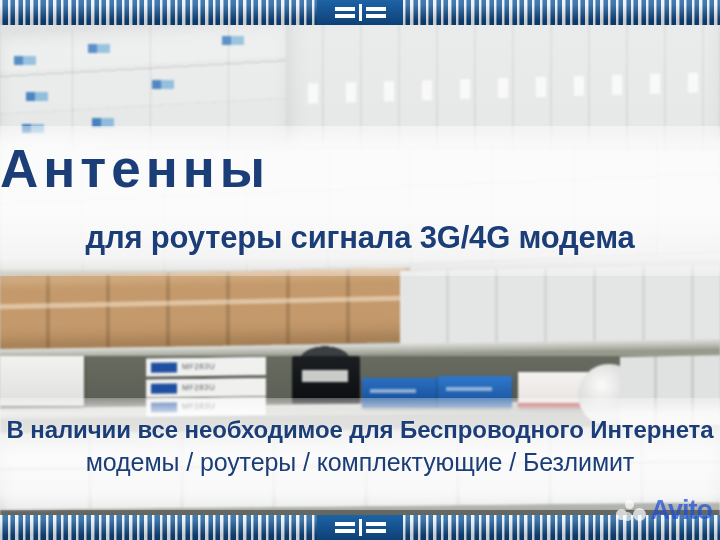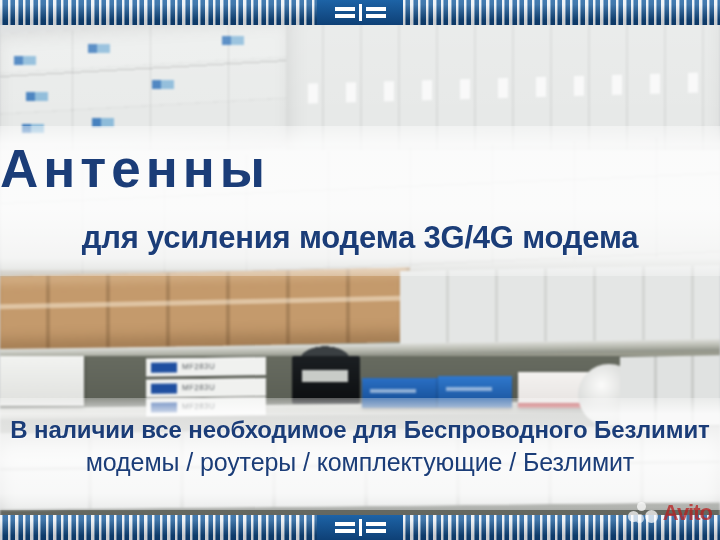--- a/index.html
+++ b/index.html
@@ -180,21 +180,21 @@
 
   
   .watermark{position:absolute;right:8px;bottom:16px;display:flex;align-items:center;gap:5px;
     opacity:.72;z-index:6;}
   .wm-mark{position:relative;width:30px;height:22px;}
   .wm-mark i{position:absolute;border-radius:50%;background:#fff;}
   .wm-mark i.d1{left:0;top:9px;width:11px;height:11px;}
   .wm-mark i.d2{left:9px;top:0;width:9px;height:9px;}
   .wm-mark i.d3{left:17px;top:8px;width:13px;height:13px;}
   .wm-mark i.d4{left:7px;top:12px;width:9px;height:9px;background:rgba(255,255,255,.85);}
-  .wm-text{font-size:22px;font-weight:bold;color:#b91c1c;letter-spacing:-1px;line-height:1;}
+  .wm-text{font-size:27px;font-weight:bold;color:#1d4ed8;letter-spacing:-1px;line-height:1;}
 </style>
 </head>
 <body>
 
 <div class="banner">
 
   <div class="photo">
     <div class="wall"></div>
 
     <div class="boxstackL"></div>
@@ -241,22 +241,22 @@
     <div class="rightcab"></div>
 
     <div class="botrow"></div>
   </div>
 
   <div class="ov-soft"></div>
   <div class="ov-head"></div>
   <div class="ov-foot"></div>
 
   <div class="headline">Антенны</div>
-  <div class="subhead">для усиления модема 3G/4G модема</div>
-  <div class="foot1">В наличии все необходимое для Беспроводного Безлимит</div>
+  <div class="subhead">для роутеры сигнала 3G/4G модема</div>
+  <div class="foot1">В наличии все необходимое для Беспроводного Интернета</div>
   <div class="foot2">модемы / роутеры / комплектующие / Безлимит</div>
 
   <div class="border-strip border-top">
     <span class="rib"></span>
     <span class="buckle">
       <span class="eq">
           <i></i>
           <i></i>
         </span>
       <span class="bar"></span>

